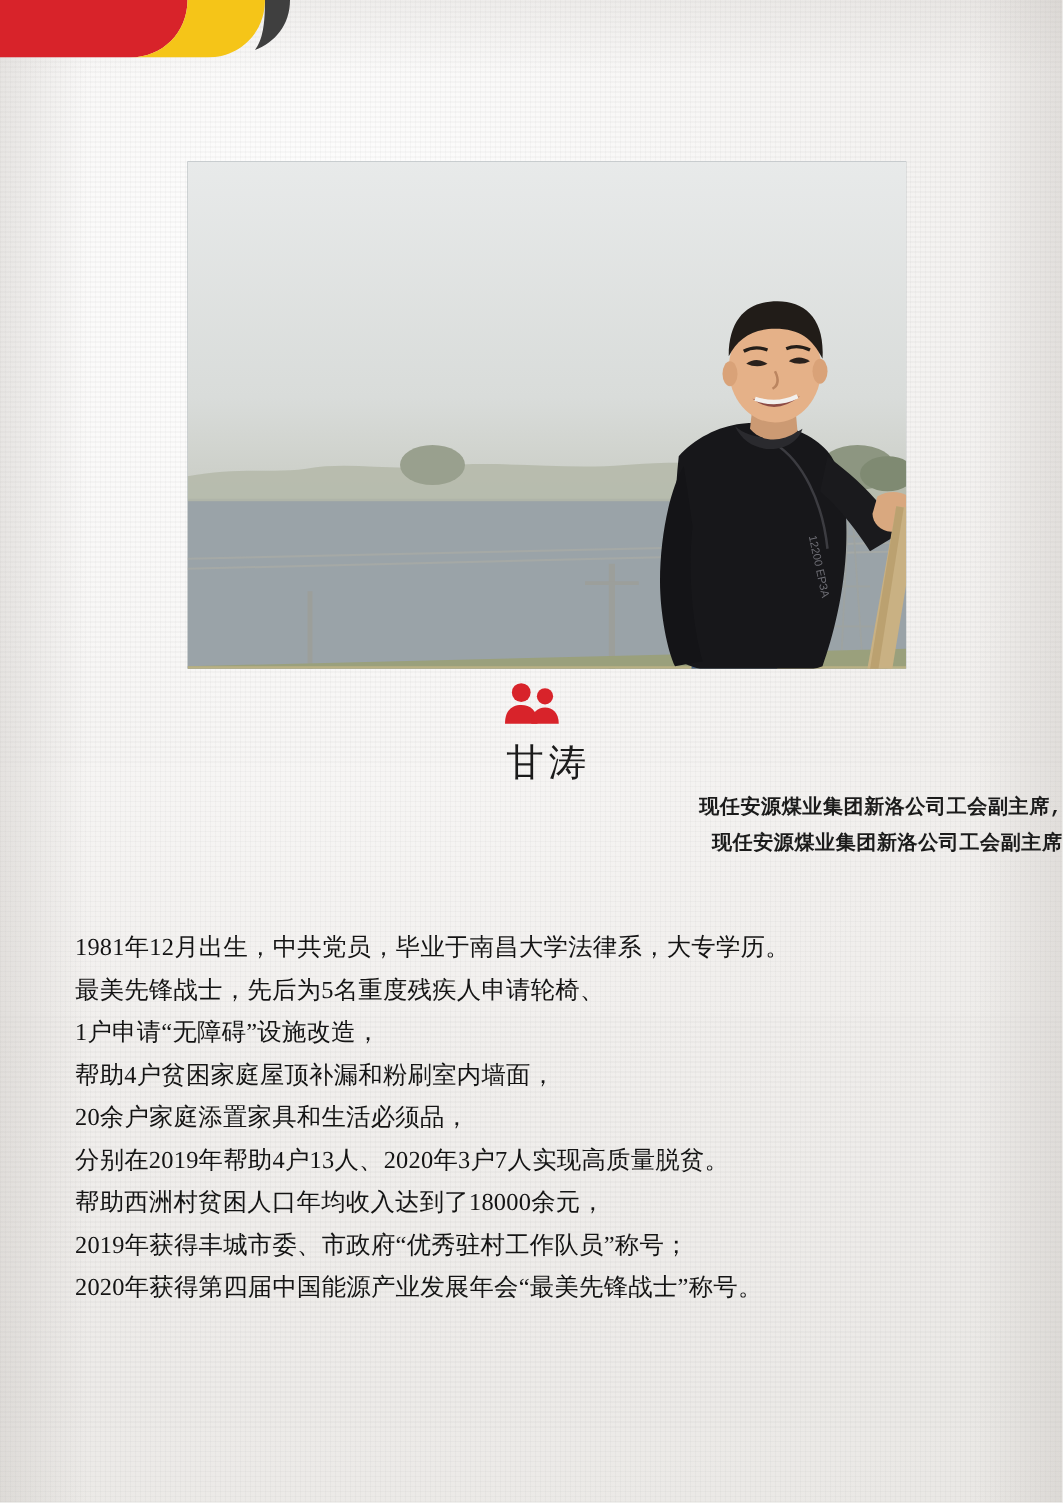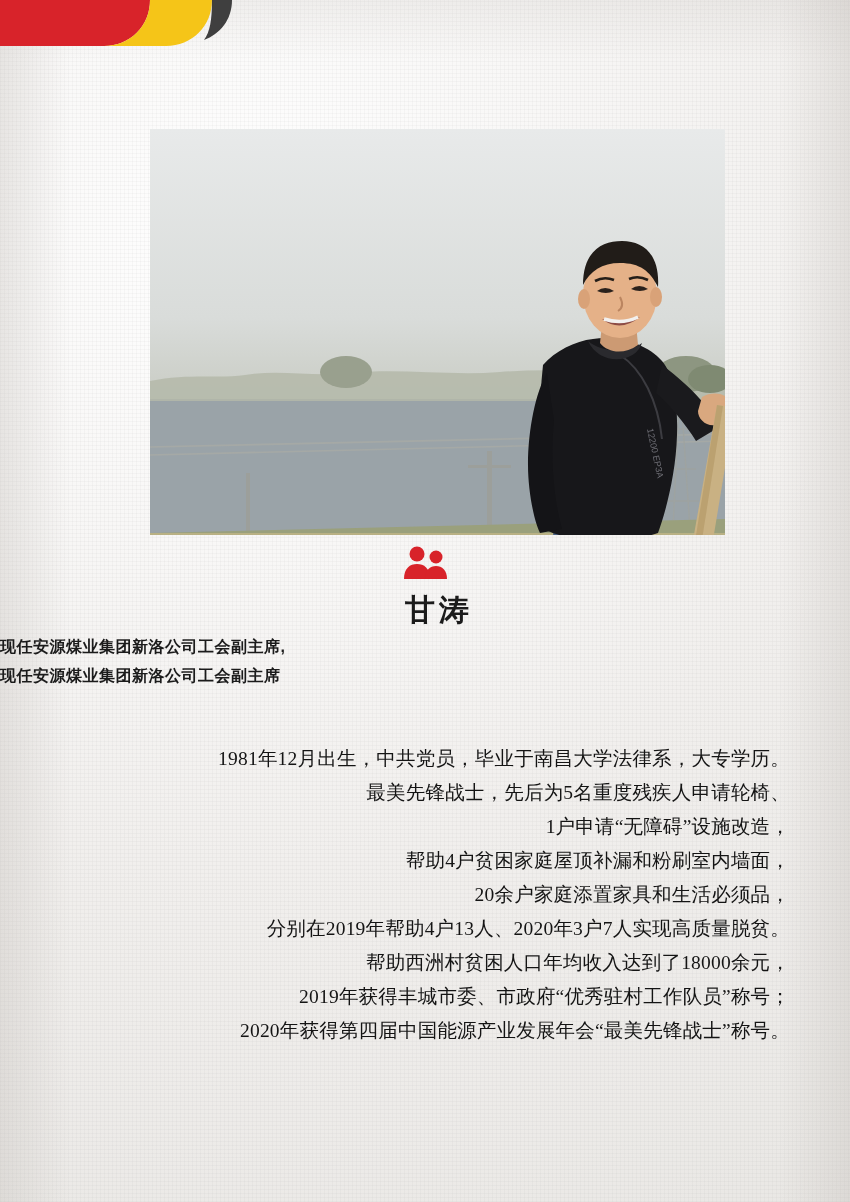--- a/index.html
+++ b/index.html
@@ -75,49 +75,49 @@
     text-align: center;
   }
 
   
   .person-name {
     position: absolute;
     left: 0; right: 0;
     top: 590px;
     text-align: center;
     font-family: "Liberation Sans", "DejaVu Sans", sans-serif;
-    font-weight: bold;
+    font-weight: normal;
     font-size: 30px;
     letter-spacing: 4px;
     color: #1b1b1b;
     padding-left: 28px;
   }
 
   
   .person-titles {
     position: absolute;
     left: 0; right: 0;
     top: 632px;
-    text-align: left;
-    font-family: Liberation Sans, sans-serif;
+    text-align: right;
+    font-family: Liberation Mono, monospace;
     font-weight: bold;
     font-size: 16px;
     line-height: 29px;
     color: #1b1b1b;
     letter-spacing: 0.5px;
   }
   .person-titles div { white-space: nowrap; }
 
   
   .bio {
     position: absolute;
     left: 60px;
     right: 60px;
     top: 742px;
-    text-align: right;
+    text-align: left;
     font-family: "Liberation Serif", "DejaVu Serif", serif;
     font-size: 19.5px;
     line-height: 34px;
     color: #141414;
     letter-spacing: 0.2px;
   }
   .bio div { white-space: nowrap; }
 </style>
 </head>
 <body>

